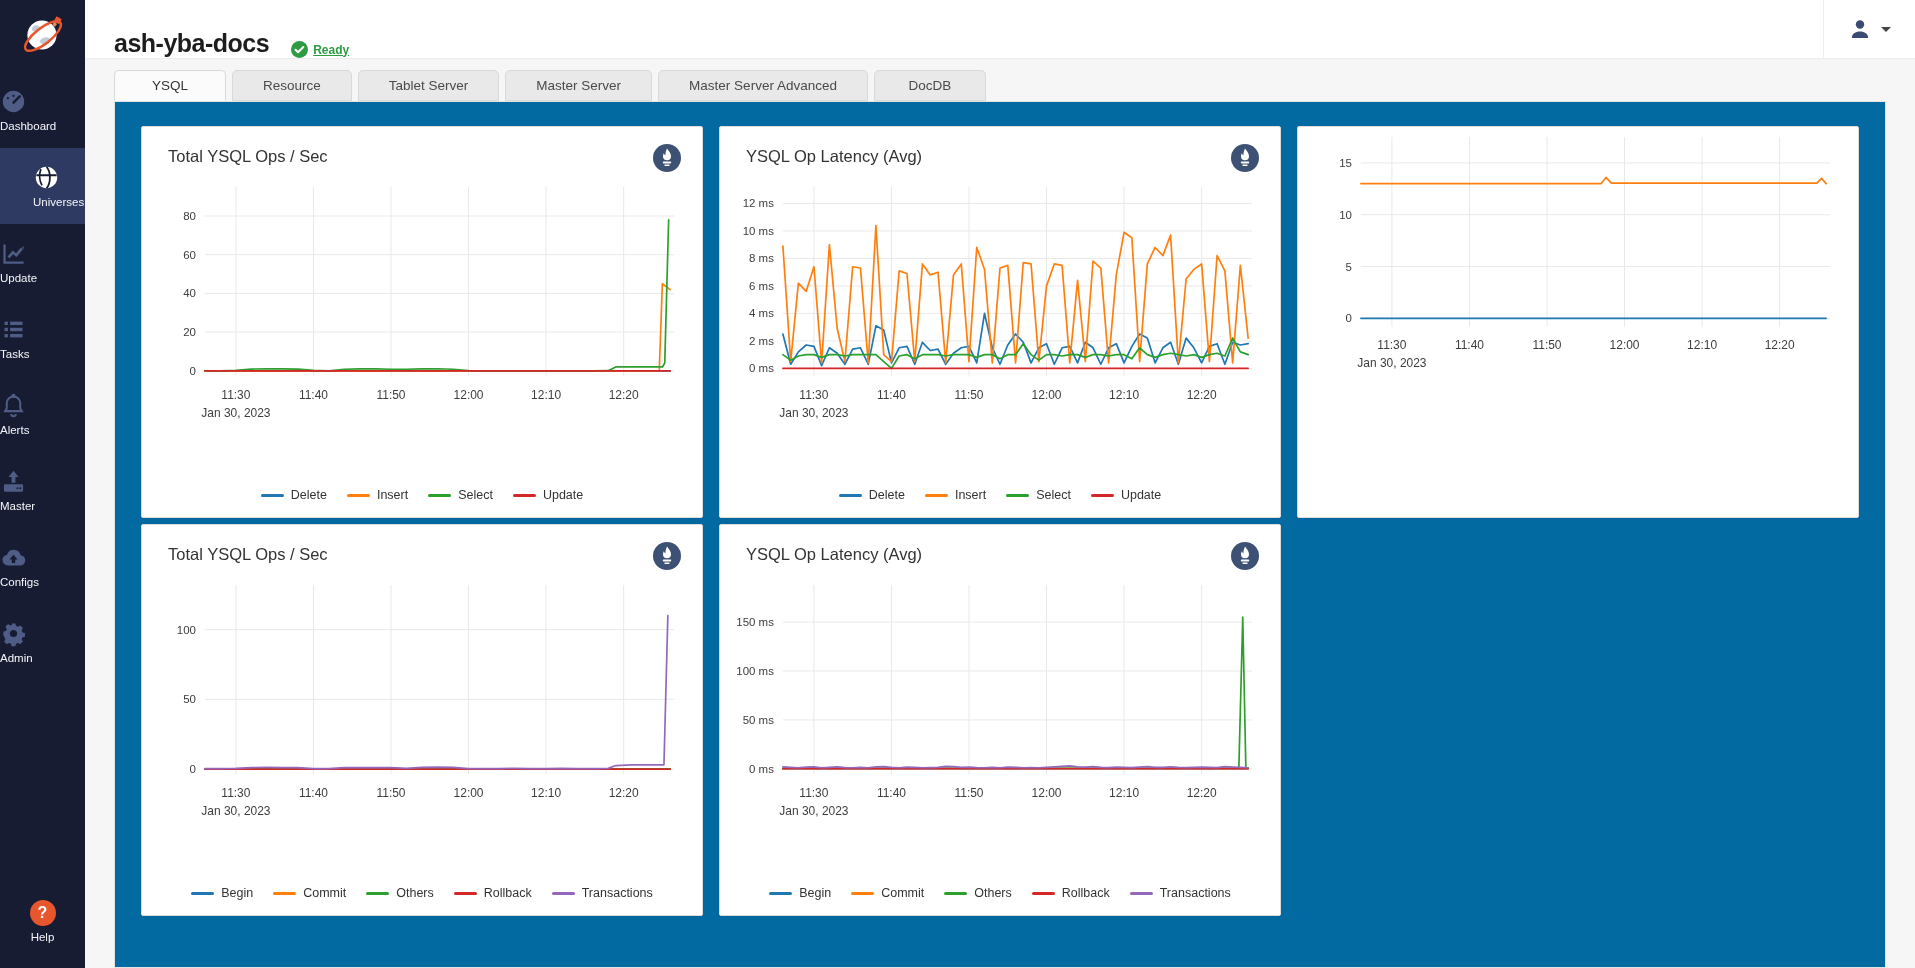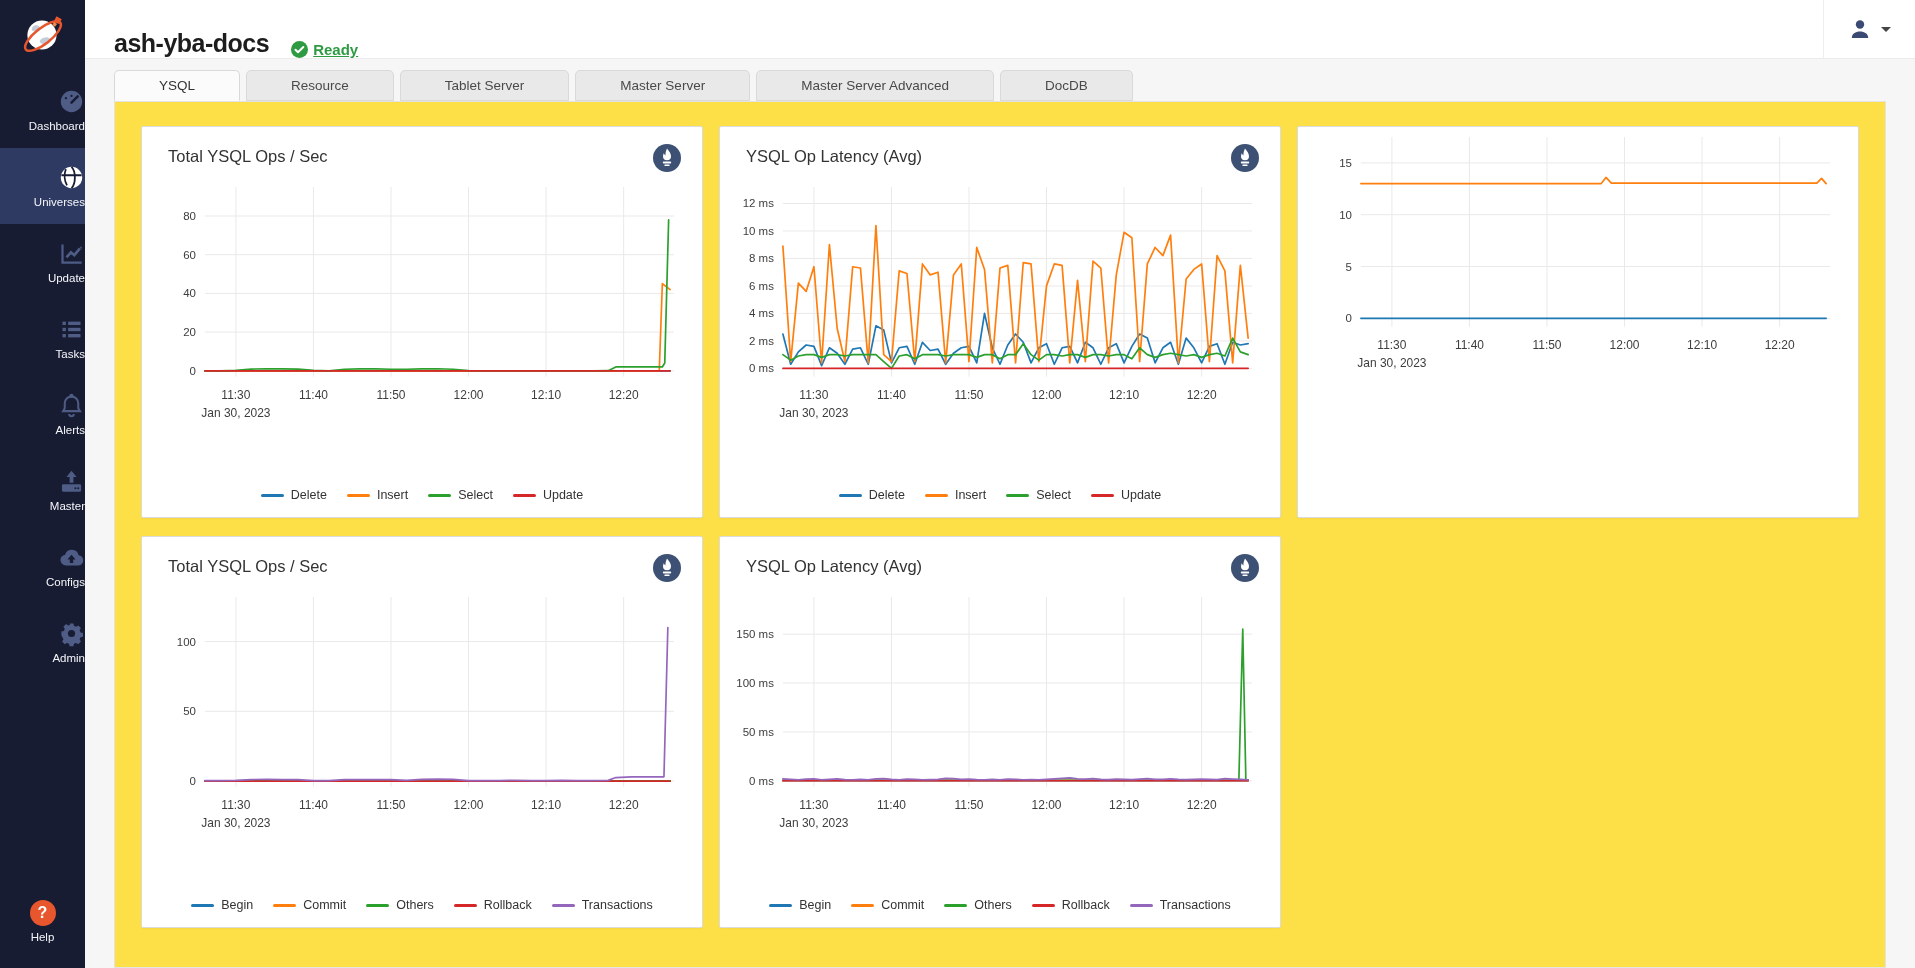--- a/index.html
+++ b/index.html
@@ -3,44 +3,44 @@
 <meta charset="utf-8">
 <style>
   * { margin:0; padding:0; box-sizing:border-box; }
   html,body { width:1915px; height:968px; overflow:hidden;
     font-family:"Liberation Sans","DejaVu Sans",sans-serif; background:#f6f6f6; }
   body { display:flex; }
 
   
   .sidebar { width:85px; height:968px; background:#171c33; display:flex; flex-direction:column; flex-shrink:0; }
   .logo-box { height:72px; display:flex; align-items:center; justify-content:center; cursor:pointer; }
-  .nav-item { height:76px; display:flex; flex-direction:column; align-items:flex-end; justify-content:center; gap:5px; cursor:pointer; }
+  .nav-item { height:76px; display:flex; flex-direction:column; align-items:flex-start; justify-content:center; gap:5px; cursor:pointer; }
   .nav-item .nicon { color:#4e5c86; line-height:0; }
   .nav-item.active { background:#2e3a62;padding-left:33px; }
   .nav-item.active .nicon { color:#ffffff; }
   .nav-label { color:#f5f6fa; font-size:11.5px; }
   .sidebar .spacer { flex:1; }
   .help-item { height:70px; margin-bottom:12px; display:flex; flex-direction:column; align-items:center; justify-content:center; gap:5px; cursor:pointer; }
   .help-circle { width:26px; height:26px; border-radius:50%; background:#e8562d; color:#fff; font-weight:bold; font-size:16px; display:flex; align-items:center; justify-content:center; }
 
   
   .main { flex:1; display:flex; flex-direction:column; height:968px; min-width:0; }
   .topbar { height:59px; background:#ffffff; border-bottom:1px solid #ececec; display:flex; align-items:flex-end; padding:0 0 0 29px; flex-shrink:0; }
   .uni-title { font-size:25px; font-weight:bold; color:#1d1d1d; letter-spacing:-0.5px; }
   .status-badge { display:flex; align-items:center; gap:5px; margin-left:22px; }
-  .status-badge .stext { color:#2e9b43; font-size:15px; font-weight:bold;text-decoration:underline; }
+  .status-badge .stext { color:#2e9b43; font-size:12px; font-weight:bold;text-decoration:underline; }
   .topbar .tspacer { flex:1; }
   .user-area { border-left:1px solid #eeeeee; height:100%; display:flex; align-items:center; padding:0 24px; gap:9px; cursor:pointer; }
   .caret { width:0; height:0; border-left:5px solid transparent; border-right:5px solid transparent; border-top:5px solid #444; }
 
   .content { flex:1; display:flex; flex-direction:column; padding:11px 29px 0 29px; min-height:0; }
   .tabstrip { display:flex; gap:6px; }
-  .tab { height:31px; min-width:112px; padding:0 44px; background:#e9e9e9; border:1px solid #d9d9d9; border-top-left-radius:5px; border-top-right-radius:5px; font-size:13.5px; color:#4a4a4a; display:flex; align-items:center; justify-content:center; cursor:pointer; position:relative; }
+  .tab { height:31px; min-width:112px; padding:0 30px; background:#e9e9e9; border:1px solid #d9d9d9; border-top-left-radius:5px; border-top-right-radius:5px; font-size:13.5px; color:#4a4a4a; display:flex; align-items:center; justify-content:center; cursor:pointer; position:relative; }
   .tab.active { background:#fbfbfb; border-bottom:1px solid #fbfbfb; margin-bottom:-1px; z-index:2; color:#333; }
-  .tabpane { flex:1; background:#fde047; border:1px solid #e3e3e3; padding:24px 26px; display:grid; grid-template-columns:repeat(3,1fr); grid-template-rows:392px 392px; gap:18px 16px; min-height:0; }
+  .tabpane { flex:1; background:#0369a1; border:1px solid #e3e3e3; padding:24px 26px; display:grid; grid-template-columns:repeat(3,1fr); grid-template-rows:392px 392px; gap:6px 16px; min-height:0; }
 
   
   .panel { background:#ffffff; border:1px solid #dcdcdc; border-radius:2px; box-shadow:0 1px 2px rgba(0,0,0,0.04); display:flex; flex-direction:column; overflow:hidden; }
   .panel-head { display:flex; align-items:flex-start; justify-content:space-between; padding:16px 20px 4px 26px; }
   .panel-title { font-size:16.5px; font-weight:500; color:#333; padding-top:4px; }
   .prom { line-height:0; cursor:pointer; }
   .chart { padding:0 10px 0 6px; }
   .chart svg { display:block; }
   .legend { margin-top:auto; display:flex; justify-content:center; gap:20px; padding:8px 10px 15px 10px;text-align:center; }
   .legend-item { display:flex; align-items:center; gap:7px; font-size:12.5px; color:#333; cursor:pointer; }

